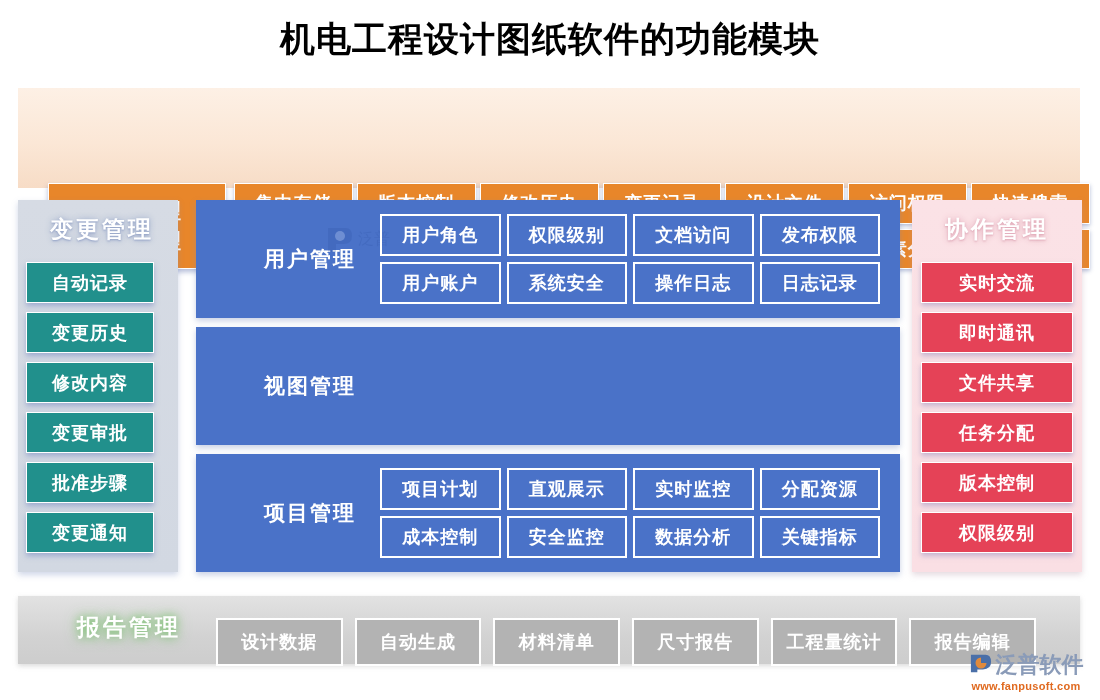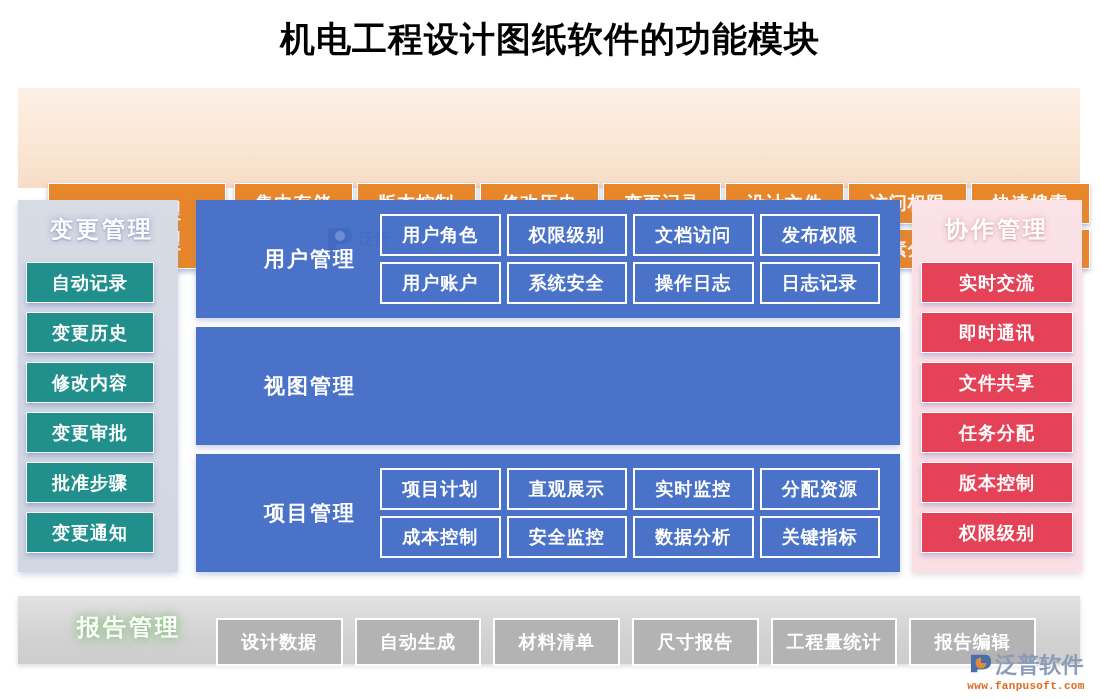--- a/index.html
+++ b/index.html
@@ -239,21 +239,21 @@
   }
   #logo-top { display: flex; align-items: center; gap: 3px; }
   #logo-text {
     font-size: 22px; font-weight: bold; color: #8a9bb8;
     letter-spacing: 0px;
     font-family: "Liberation Serif", "DejaVu Serif", serif;
   }
   #logo-url {
     font-size: 11px; color: #E06A20; font-weight: bold;
     letter-spacing: .3px;
-    font-family: Liberation Mono, monospace;
+    font-family: Liberation Sans, sans-serif;
   }
 </style>
 </head>
 <body>
 
 <div id="root">
 
   <div id="page-title">机电工程设计图纸软件的功能模块</div>
 
   <div id="orange-band">

